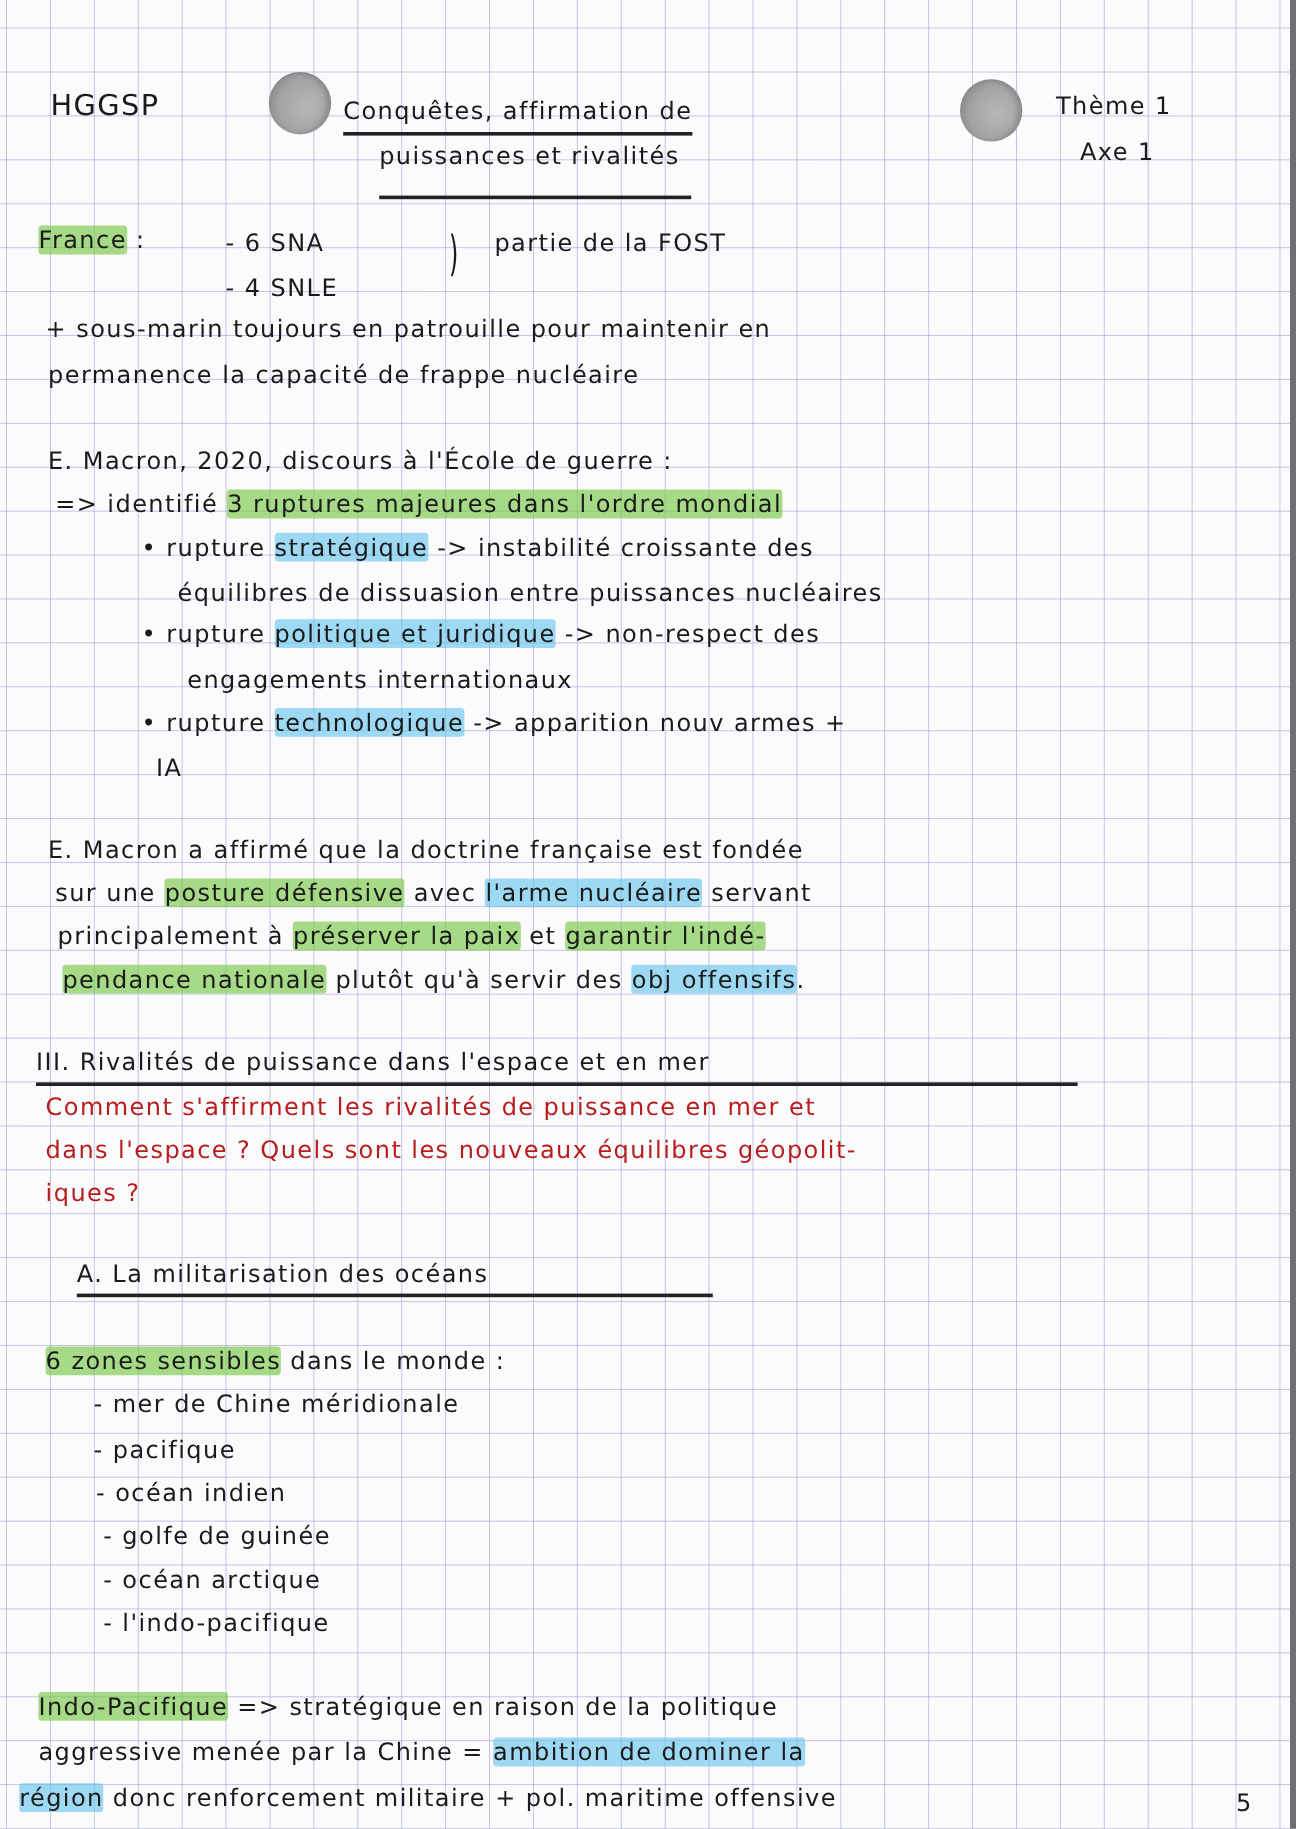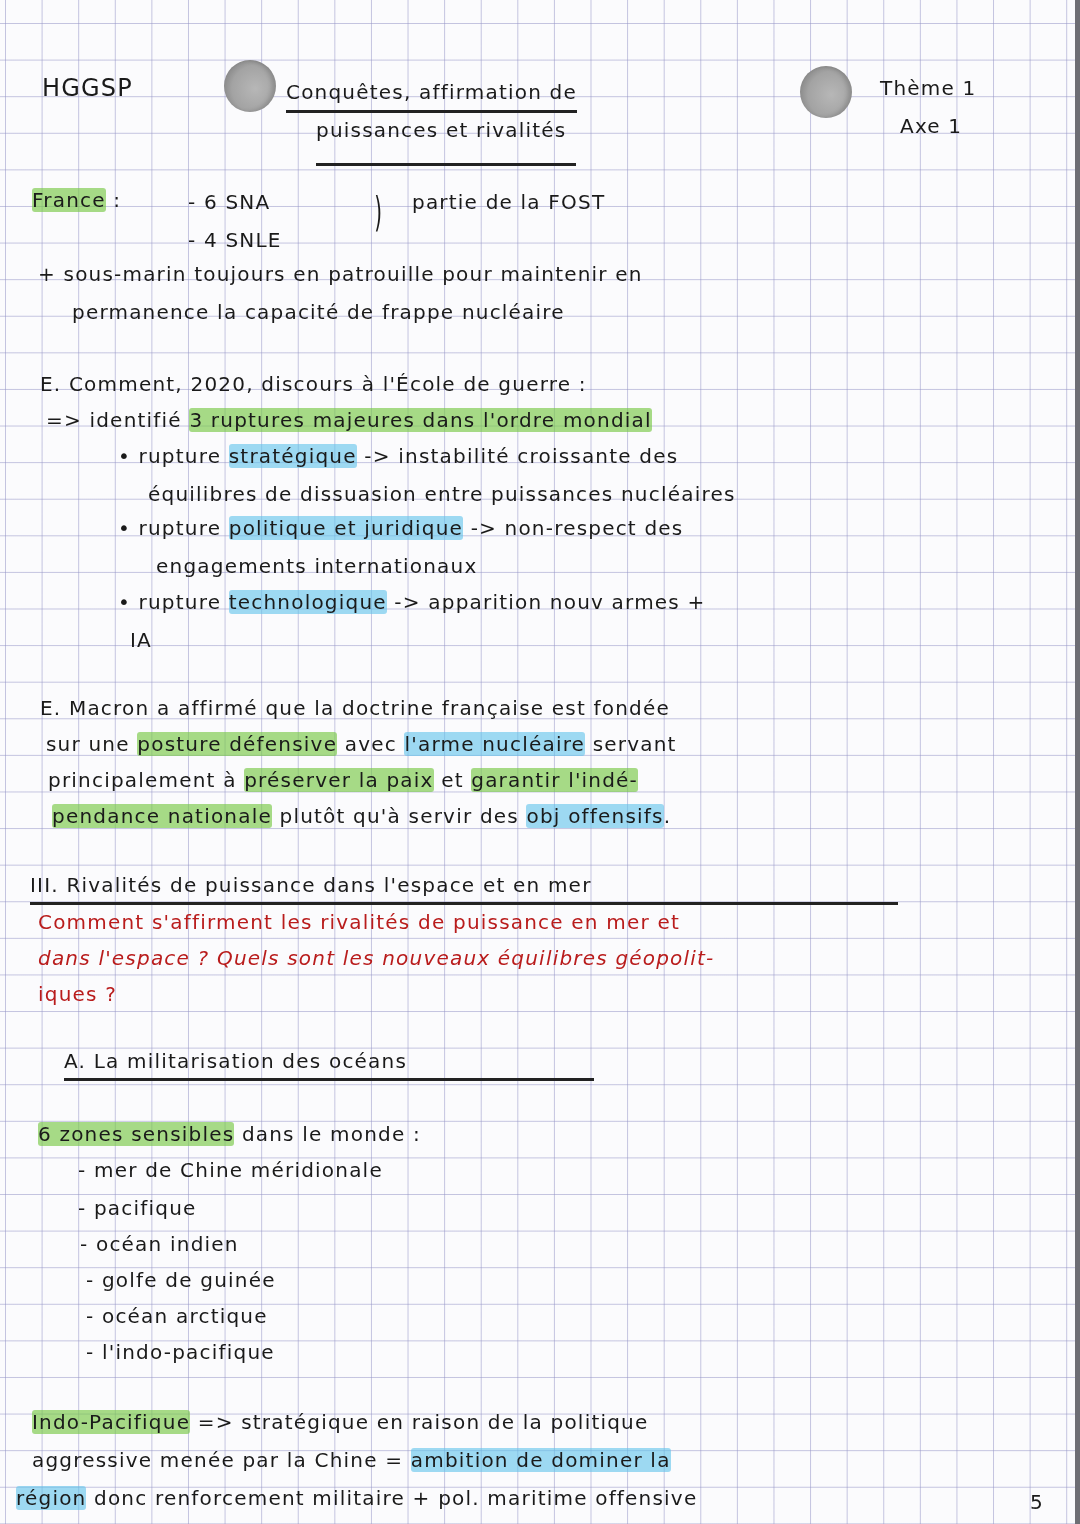--- a/index.html
+++ b/index.html
@@ -45,23 +45,23 @@
 
 <div class="t" style="left:32px; top:182px;">
   <span class="hl-g">France</span>
   <span>:</span>
 </div>
 <div class="t" style="left:188px; top:184px;">- 6 SNA</div>
 <div class="t" style="left:188px; top:222px;">- 4 SNLE</div>
 <div class="t" style="left:370px; top:182px; font-size:40px; line-height:60px; transform:scaleX(0.5);">)</div>
 <div class="t" style="left:412px; top:184px;">partie de la FOST</div>
 <div class="t" style="left:38px; top:256px;">+ sous-marin toujours en patrouille pour maintenir en</div>
-<div class="t" style="left:40px; top:294px;margin-left:32px;">permanence la capacité de frappe nucléaire</div>
+<div class="t" style="left:40px; top:294px;">permanence la capacité de frappe nucléaire</div>
 
-<div class="t" style="left:40px; top:366px;">E. Comment, 2020, discours à l'École de guerre :</div>
+<div class="t" style="left:40px; top:366px;">E. Macron, 2020, discours à l'École de guerre :</div>
 <div class="t" style="left:46px; top:402px;">
   <span>=&gt; identifié</span>
   <span class="hl-g">3 ruptures majeures dans l'ordre mondial</span>
 </div>
 
 <div class="t" style="left:118px; top:438px;">
   <span>•</span>
   <span>rupture</span>
   <span class="hl-b">stratégique</span>
   <span>-&gt; instabilité croissante des</span>
@@ -99,21 +99,21 @@
   <span class="hl-g">garantir l'indé-</span>
 </div>
 <div class="t" style="left:52px; top:798px;">
   <span class="hl-g">pendance nationale</span>
   <span>plutôt qu'à servir des</span>
   <span class="hl-b">obj offensifs</span><span>.</span>
 </div>
 
 <div class="t" style="left:30px; top:868px; width:868px; border-bottom:3px solid #222; line-height:34px;">III. Rivalités de puissance dans l'espace et en mer</div>
 <div class="t teal" style="left:38px; top:904px;">Comment s'affirment les rivalités de puissance en mer et</div>
-<div class="t teal" style="left:38px; top:940px;font-style:italic;">dans l'espace ? Quels sont les nouveaux équilibres géopolit-</div>
+<div class="t teal" style="left:38px; top:940px;">dans l'espace ? Quels sont les nouveaux équilibres géopolit-</div>
 <div class="t teal" style="left:38px; top:976px;">iques ?</div>
 
 <div class="t" style="left:64px; top:1044px; width:530px; border-bottom:3px solid #222; line-height:34px;">A. La militarisation des océans</div>
 <div class="t" style="left:38px; top:1116px;">
   <span class="hl-g">6 zones sensibles</span>
   <span>dans le monde :</span>
 </div>
 <div class="t" style="left:78px; top:1152px;">- mer de Chine méridionale</div>
 <div class="t" style="left:78px; top:1190px;">- pacifique</div>
 <div class="t" style="left:80px; top:1226px;">- océan indien</div>

